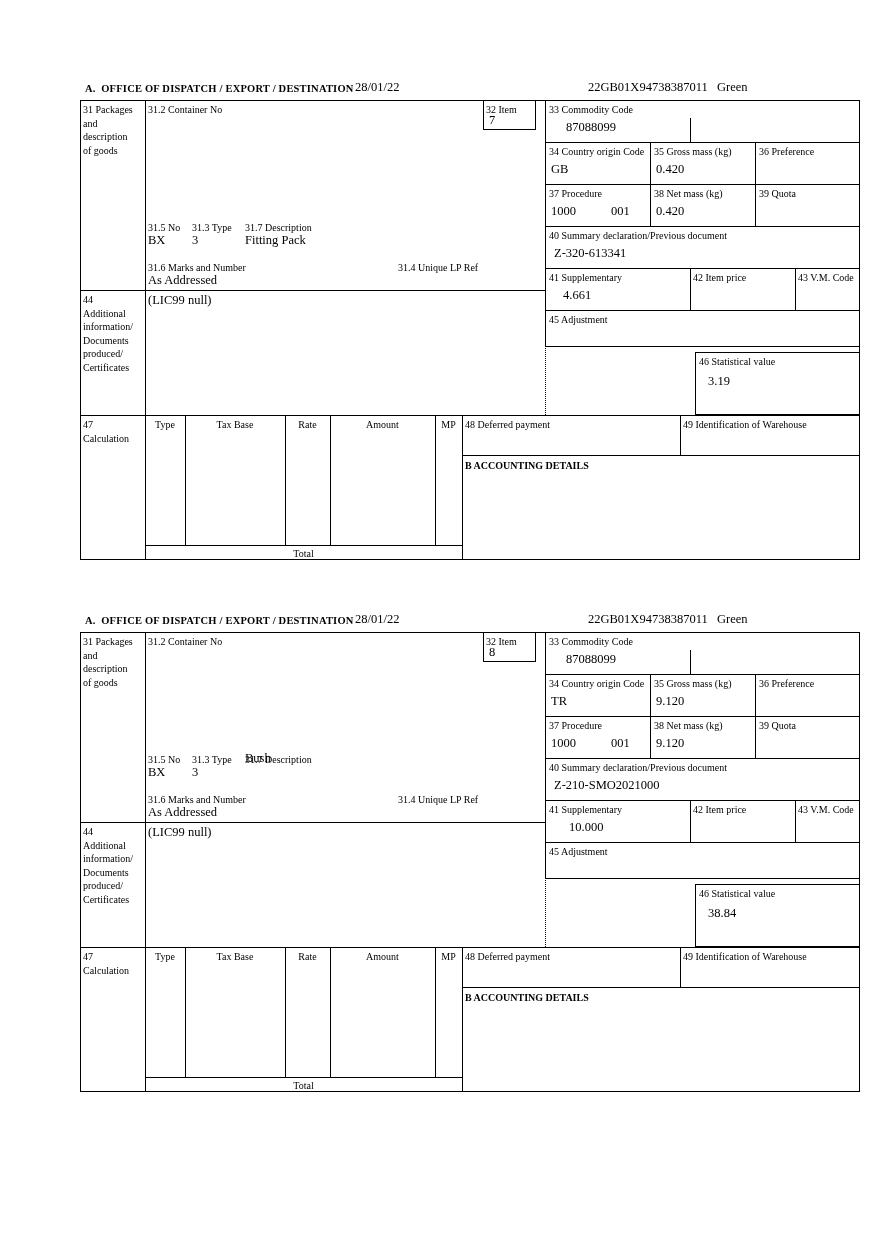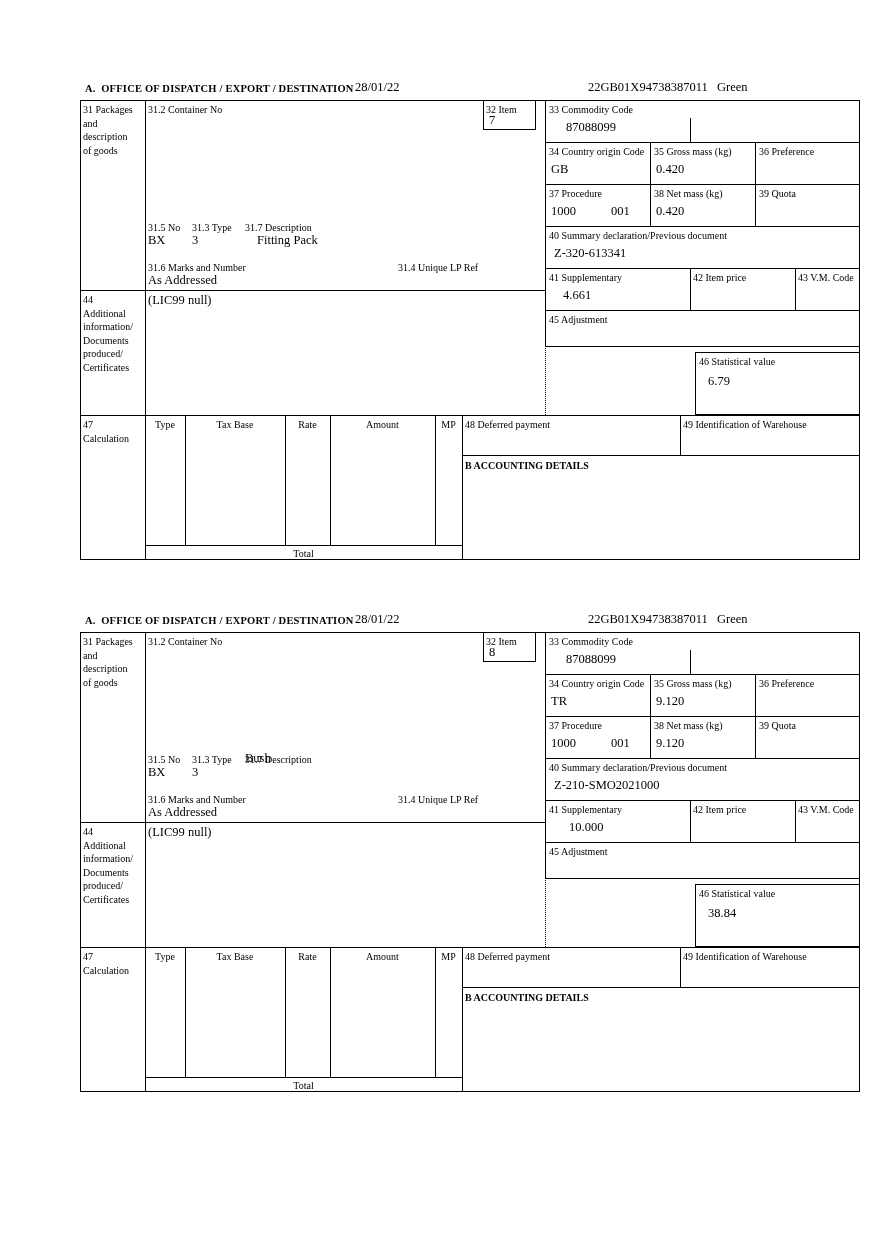--- a/index.html
+++ b/index.html
@@ -75,21 +75,21 @@
 Calculation</div>
 
   <div class="lbl" style="left:68px;top:25px">31.2 Container No</div>
   <div class="lbl" style="left:406px;top:25px">32 Item</div>
   <div class="val" style="left:409px;top:35px">7</div>
   <div class="lbl" style="left:68px;top:143px">31.5 No</div>
   <div class="lbl" style="left:112px;top:143px">31.3 Type</div>
   <div class="lbl" style="left:165px;top:143px">31.7 Description</div>
   <div class="val" style="left:68px;top:155px">BX</div>
   <div class="val" style="left:112px;top:155px">3</div>
-  <div class="val" style="left:177px;top:155px">Fitting Pack</div>
+  <div class="val" style="left:165px;top:155px">Fitting Pack</div>
   <div class="lbl" style="left:68px;top:183px">31.6 Marks and Number</div>
   <div class="lbl" style="left:318px;top:183px">31.4 Unique LP Ref</div>
   <div class="val" style="left:68px;top:195px">As Addressed</div>
   <div class="val" style="left:68px;top:215px">(LIC99 null)</div>
 
   <div class="lbl" style="left:469px;top:25px">33 Commodity Code</div>
   <div class="val" style="left:486px;top:42px">87088099</div>
   <div class="lbl" style="left:469px;top:67px">34 Country origin Code</div>
   <div class="val" style="left:471px;top:84px">GB</div>
   <div class="lbl" style="left:574px;top:67px">35 Gross mass (kg)</div>
@@ -102,21 +102,21 @@
   <div class="val" style="left:576px;top:126px">0.420</div>
   <div class="lbl" style="left:679px;top:109px">39 Quota</div>
   <div class="lbl" style="left:469px;top:151px">40 Summary declaration/Previous document</div>
   <div class="val" style="left:474px;top:168px">Z-320-613341</div>
   <div class="lbl" style="left:469px;top:193px">41 Supplementary</div>
   <div class="val" style="left:483px;top:210px">4.661</div>
   <div class="lbl" style="left:613px;top:193px">42 Item price</div>
   <div class="lbl" style="left:718px;top:193px">43 V.M. Code</div>
   <div class="lbl" style="left:469px;top:235px">45 Adjustment</div>
   <div class="lbl" style="left:619px;top:277px">46 Statistical value</div>
-  <div class="val" style="left:628px;top:296px">6.79</div>
+  <div class="val" style="left:628px;top:296px">3.19</div>
 
   <div class="lbl ctr" style="left:65px;top:340px;width:40px">Type</div>
   <div class="lbl ctr" style="left:105px;top:340px;width:100px">Tax Base</div>
   <div class="lbl ctr" style="left:205px;top:340px;width:45px">Rate</div>
   <div class="lbl ctr" style="left:250px;top:340px;width:105px">Amount</div>
   <div class="lbl ctr" style="left:355px;top:340px;width:27px">MP</div>
   <div class="lbl ctr" style="left:65px;top:469px;width:317px">Total</div>
 
   <div class="lbl" style="left:385px;top:340px">48 Deferred payment</div>
   <div class="lbl" style="left:603px;top:340px">49 Identification of Warehouse</div>

